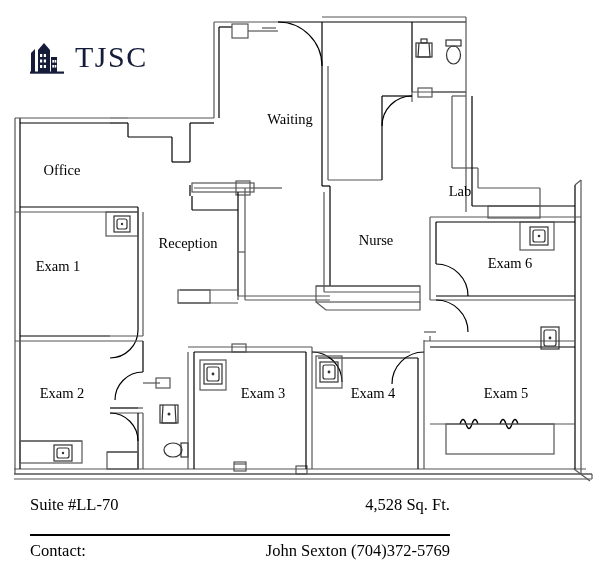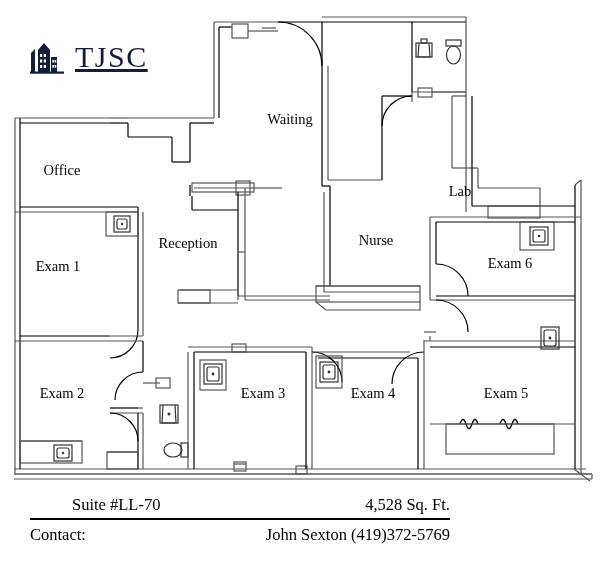--- a/index.html
+++ b/index.html
@@ -36,21 +36,20 @@
     height: 34px;
     display: block;
   }
   #logo-text {
     font-family: "Liberation Serif", serif;
     font-size: 30px;
     letter-spacing: 1.5px;
     color: #151c3a;
     line-height: 1;
     padding-bottom: 2px;
-    text-decoration: underline;
   }
 
   
   #floorplan {
     position: absolute;
     left: 0;
     top: 0;
     width: 602px;
     height: 500px;
   }
@@ -74,21 +73,21 @@
     top: 0;
     width: 420px;
   }
   .foot-row {
     display: flex;
     justify-content: space-between;
     align-items: baseline;
     font-size: 16.5px;
     font-family: "Liberation Serif", serif;
   }
-  .foot-row.row1 { padding-bottom: 3px; margin-left: 42px; }
+  .foot-row.row1 { padding-bottom: 19px; }
   #foot-divider {
     border: 0;
     border-top: 2px solid #000000;
     margin: 0 0 3px 0;
     width: 420px;
   }
   .foot-row.row2 { padding-top: 2px; gap: 20px; }
 </style>
 </head>
 <body>
@@ -408,19 +407,19 @@
 
   <div id="footer">
     <div id="footer-text">
       <div class="foot-row row1">
         <span>Suite #LL-70</span>
         <span>4,528 Sq. Ft.</span>
       </div>
       <hr id="foot-divider">
       <div class="foot-row row2">
         <span>Contact:</span>
-        <span>John Sexton (419)372-5769</span>
+        <span>John Sexton (704)372-5769</span>
       </div>
     </div>
 
   </div>
 
 </div>
 
 </body></html>

